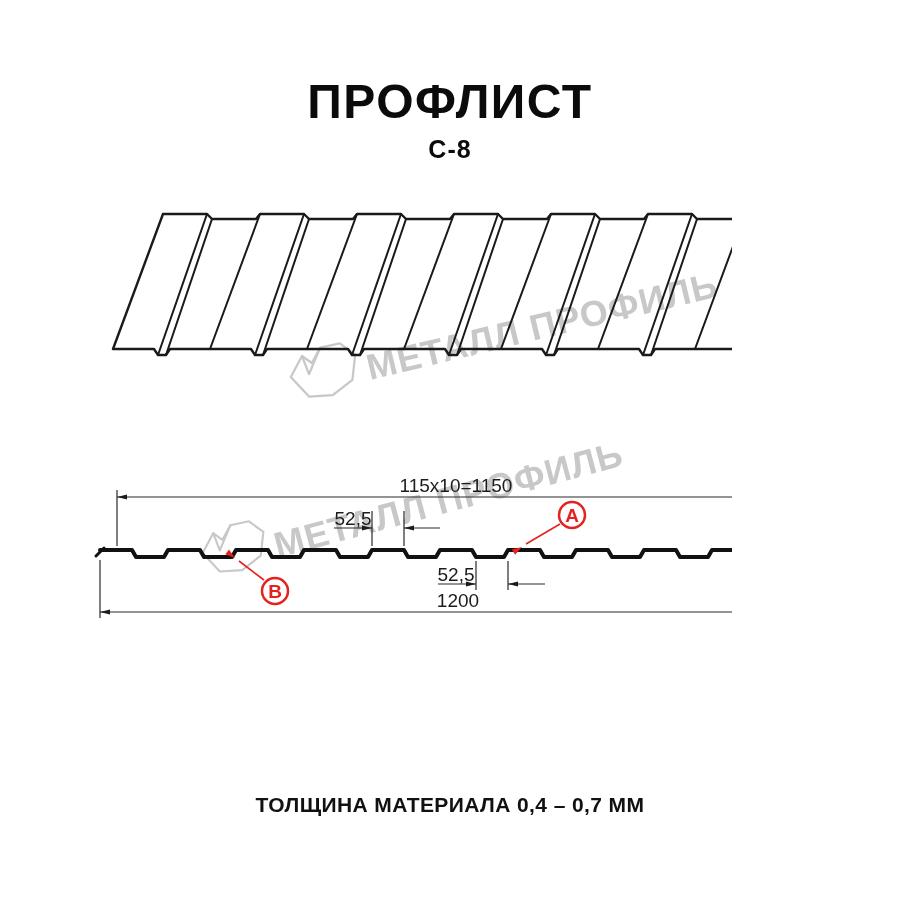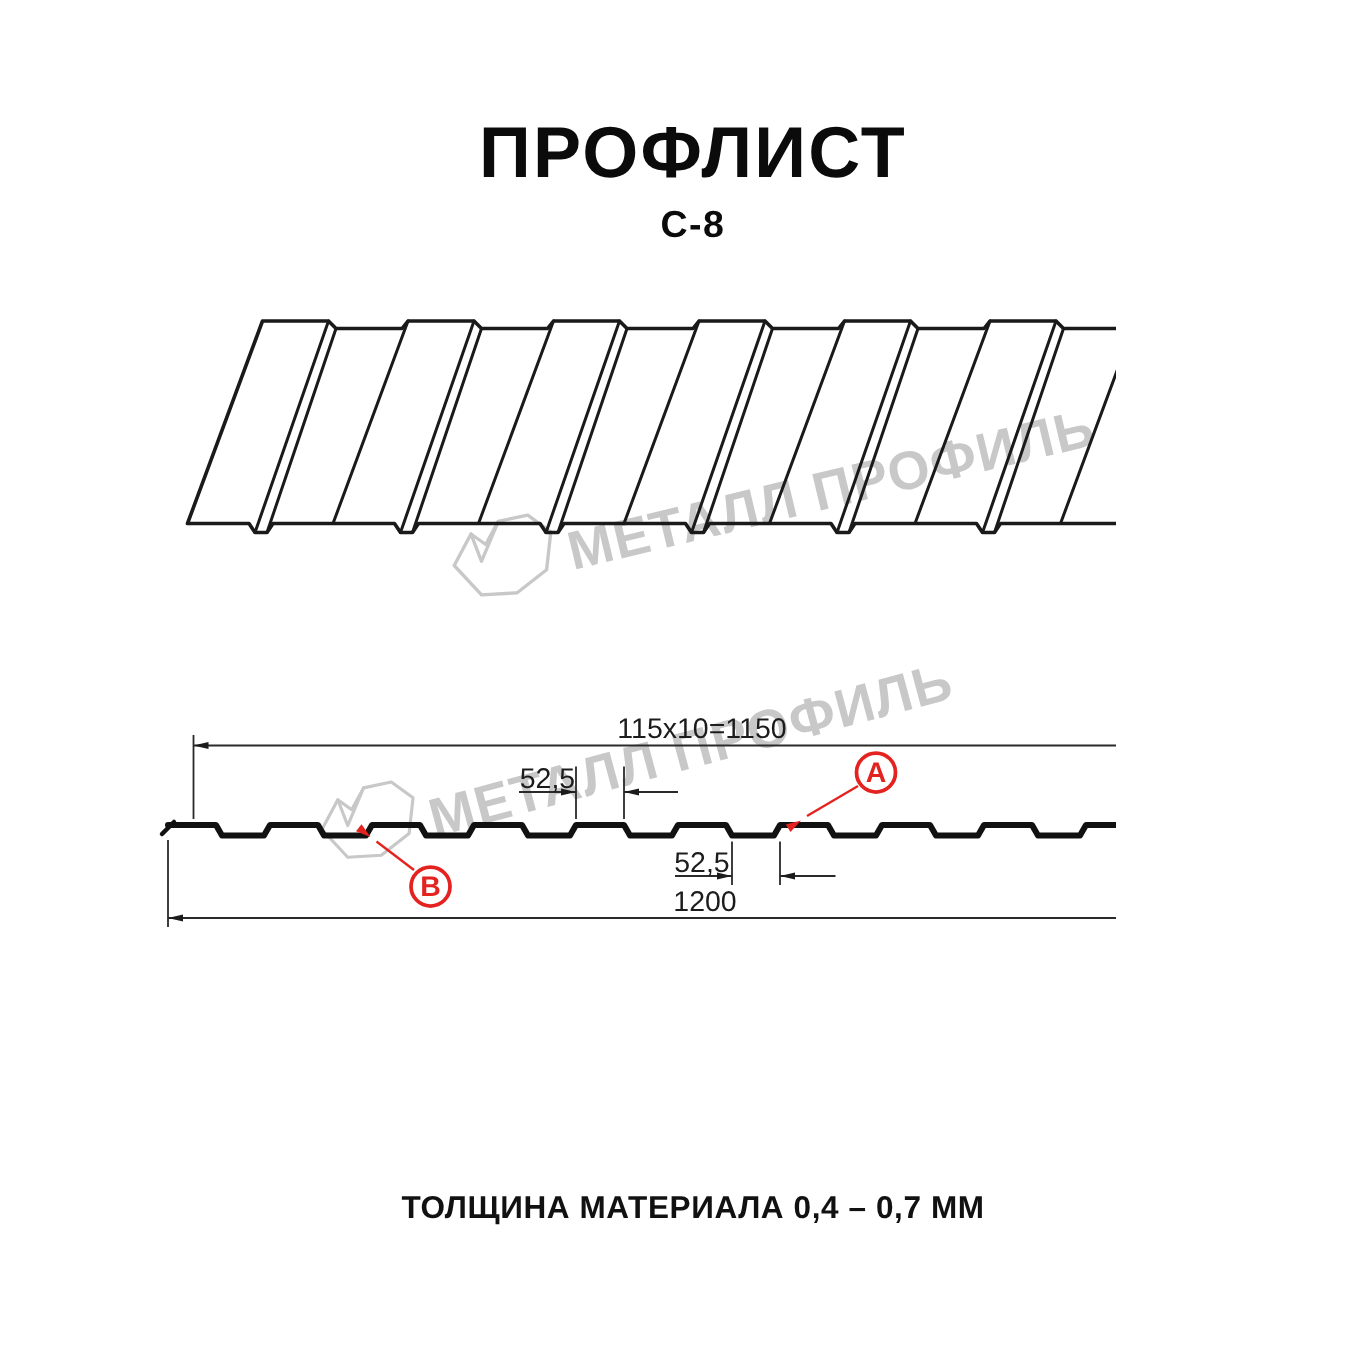--- a/index.html
+++ b/index.html
@@ -1,17 +1,17 @@
 <!DOCTYPE html>
 <html><head>
 <meta charset="utf-8">
 <style>
   html,body{margin:0;padding:0;background:#ffffff;}
   .page{position:relative;width:732px;height:900px;background:#ffffff;overflow:hidden;
-        font-family:"Liberation Sans", sans-serif;padding-left:12px;}
+        font-family:"Liberation Sans", sans-serif;}
   svg{display:block;}
   text{font-family:"Liberation Sans", sans-serif;}
   .title-text{font-size:48px;font-weight:bold;letter-spacing:1.5px;fill:#0b0b0b;}
   .model-text{font-size:25px;font-weight:bold;letter-spacing:1px;fill:#0b0b0b;}
   .footer-text{font-size:21px;font-weight:bold;letter-spacing:0.4px;fill:#111111;}
   .dim-text{font-size:19px;fill:#1c1c1c;}
   .callout-text{font-size:19px;font-weight:bold;fill:#e42320;}
   .wm-text{font-size:36px;font-weight:bold;letter-spacing:1px;fill:#c8c8c8;}
   .thin{stroke:#2a2a2a;stroke-width:1.2;fill:none;}
   .sheet-line{stroke:#1a1a1a;stroke-width:2;fill:none;stroke-linejoin:round;stroke-linecap:round;}

